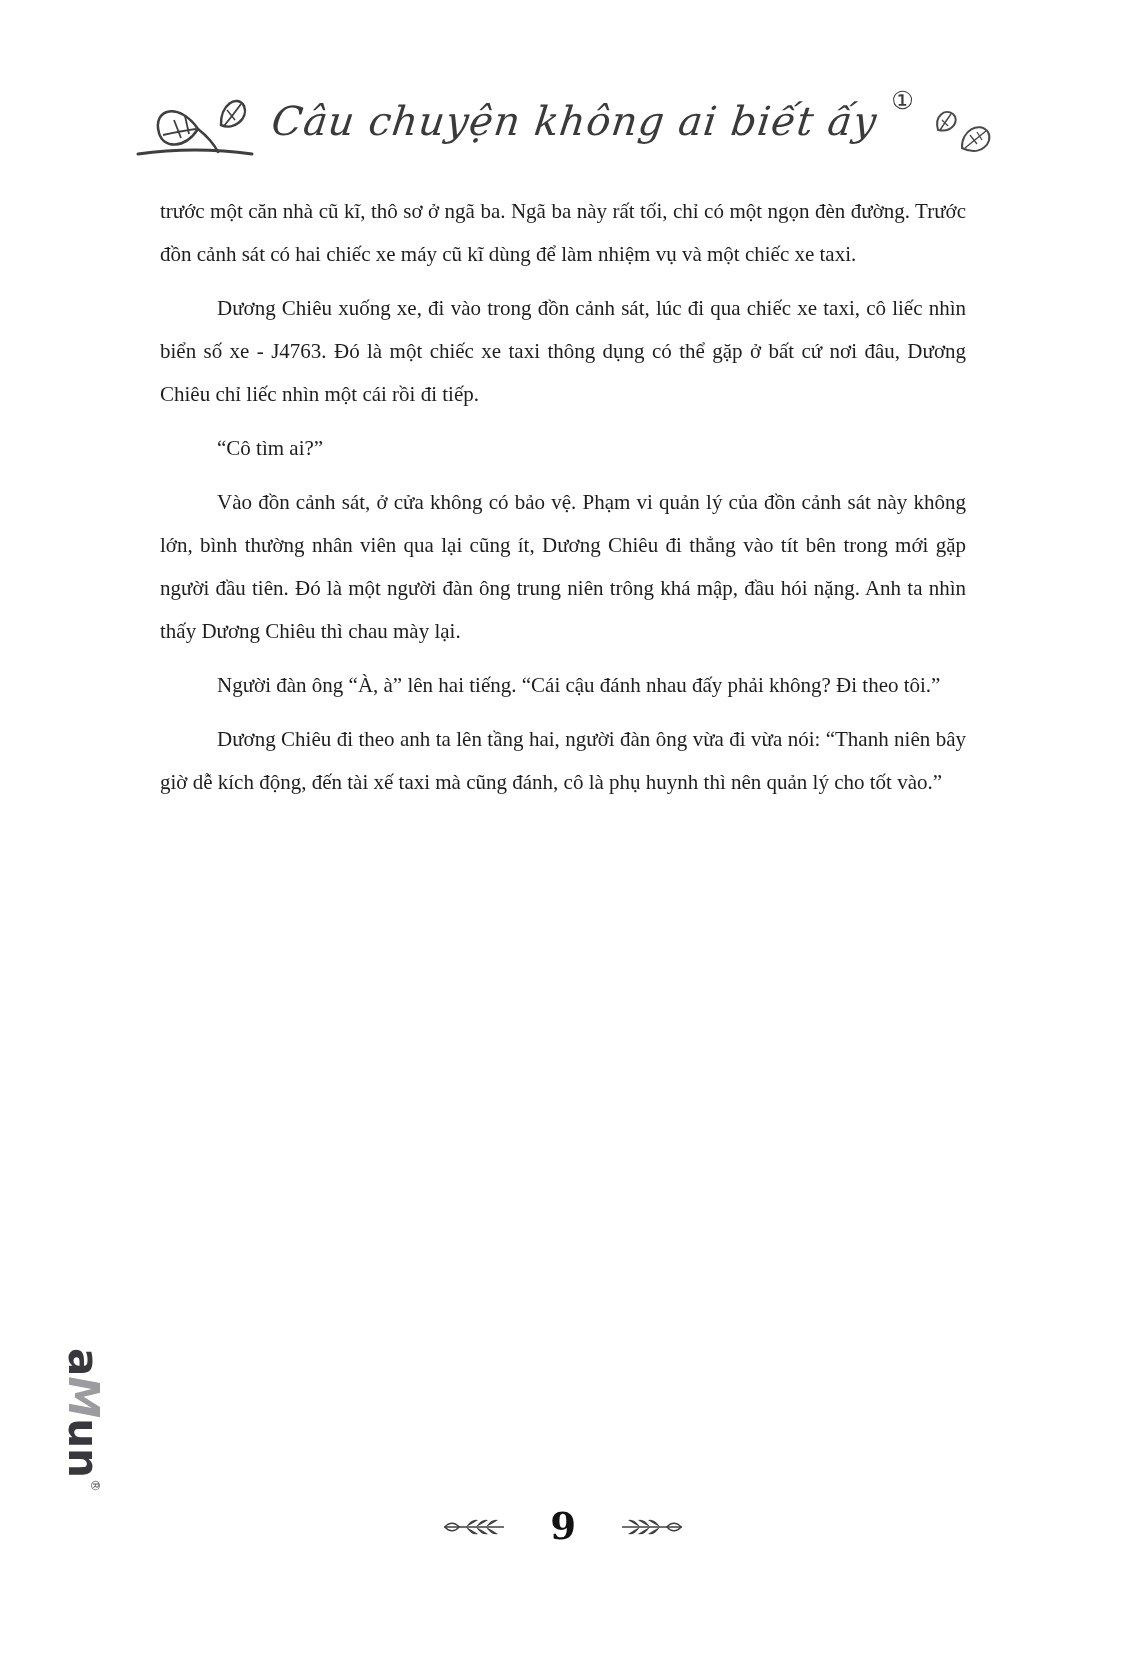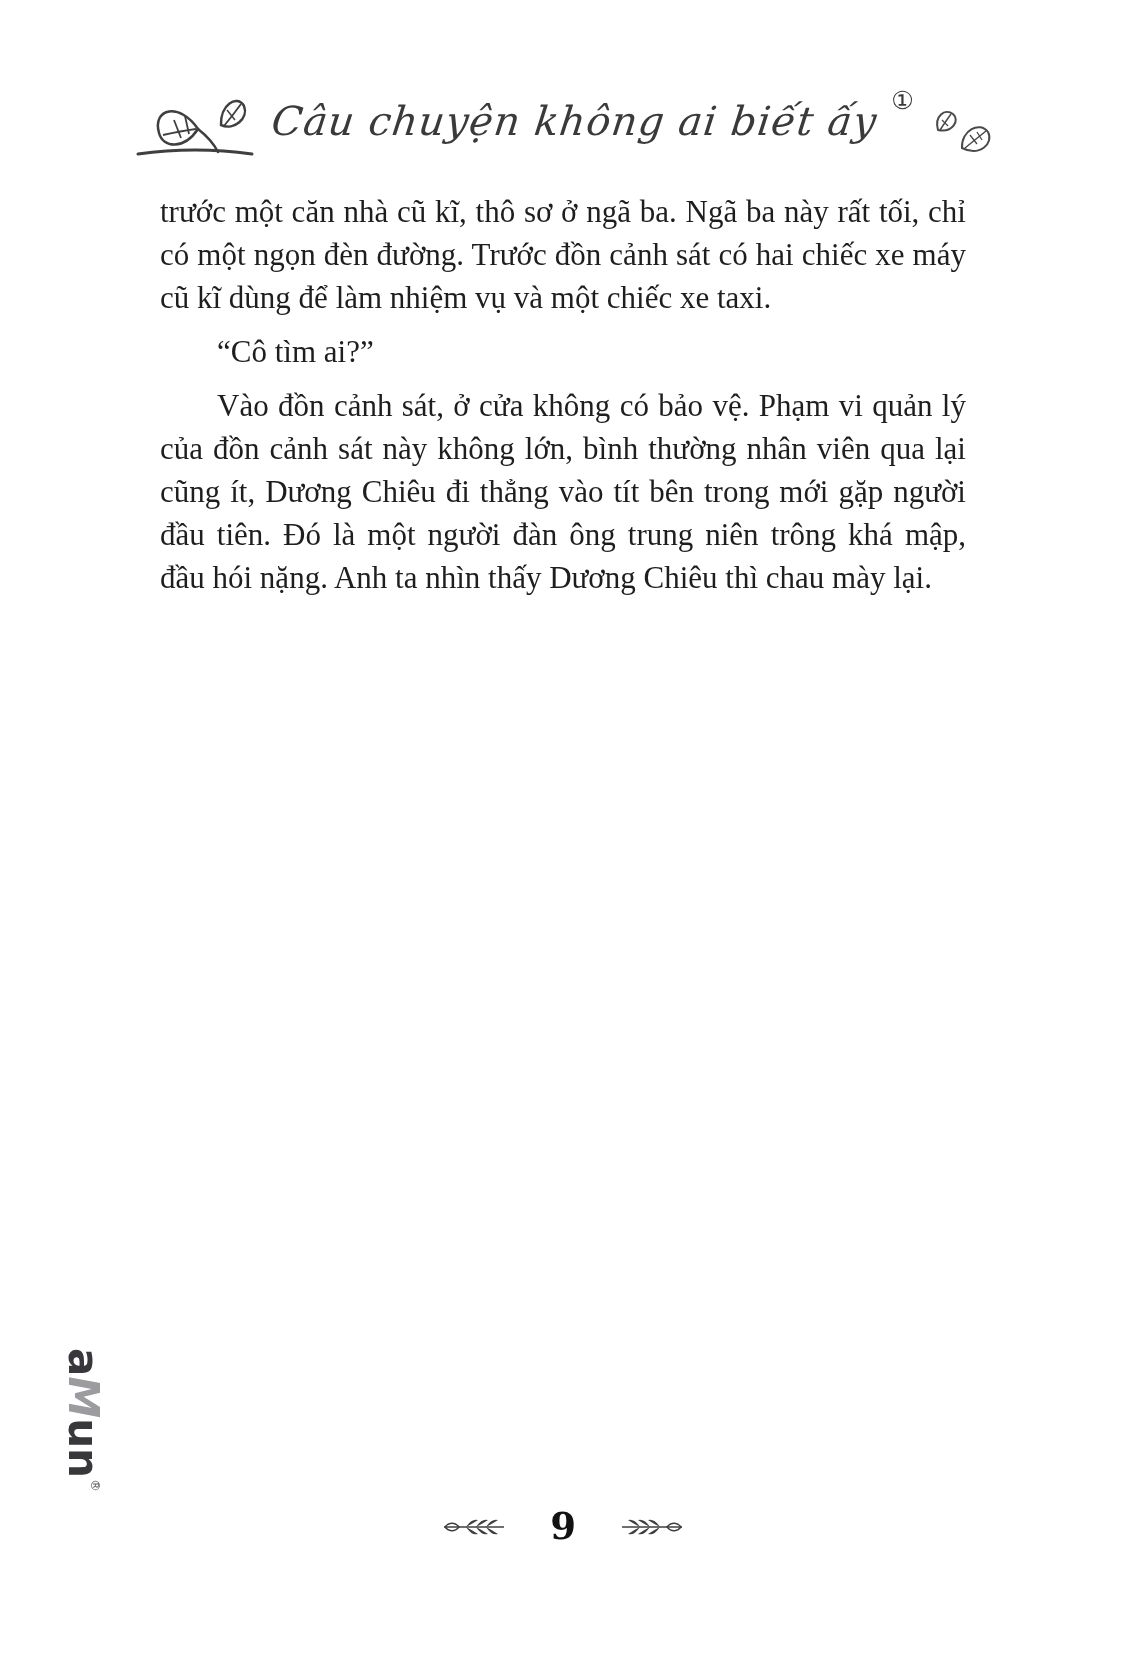--- a/index.html
+++ b/index.html
@@ -52,21 +52,21 @@
 
   
   .body-text {
     position: absolute;
     left: 160px;
     top: 190px;
     width: 806px;
   }
   .para {
     margin: 0 0 11px 0;
-    font-size: 31px;
+    font-size: 21px;
     line-height: 43px;
     color: #1e1e1e;
     text-align: justify;
     text-justify: inter-word;
   }
   .para.indent { text-indent: 57px; }
 
   
   .publisher-logo {
     position: absolute;
@@ -150,22 +150,25 @@
         <path d="M32 40 C 31 22 50 13 58 24 C 64 35 50 49 32 40 Z" stroke="#4a4a4a" stroke-width="2"></path>
         <path d="M35 40 Q 46 31 56 23" stroke="#4a4a4a" stroke-width="1.5"></path>
         <path d="M40 27 L 47 36" stroke="#4a4a4a" stroke-width="1.3"></path>
         <path d="M47 24 L 52 32" stroke="#4a4a4a" stroke-width="1.3"></path>
       </svg>
     </span>
   </header>
 
   <main class="body-text">
     <p class="para">trước một căn nhà cũ kĩ, thô sơ ở ngã ba. Ngã ba này rất tối, chỉ có một ngọn đèn đường. Trước đồn cảnh sát có hai chiếc xe máy cũ kĩ dùng để làm nhiệm vụ và một chiếc xe taxi.</p>
+    <p class="para indent">Dương Chiêu xuống xe, đi vào trong đồn cảnh sát, lúc đi qua chiếc xe taxi, cô liếc nhìn biển số xe - J4763. Đó là một chiếc xe taxi thông dụng có thể gặp ở bất cứ nơi đâu, Dương Chiêu chỉ liếc nhìn một cái rồi đi tiếp.</p>
     <p class="para indent">“Cô tìm ai?”</p>
     <p class="para indent">Vào đồn cảnh sát, ở cửa không có bảo vệ. Phạm vi quản lý của đồn cảnh sát này không lớn, bình thường nhân viên qua lại cũng ít, Dương Chiêu đi thẳng vào tít bên trong mới gặp người đầu tiên. Đó là một người đàn ông trung niên trông khá mập, đầu hói nặng. Anh ta nhìn thấy Dương Chiêu thì chau mày lại.</p>
+    <p class="para indent">Người đàn ông “À, à” lên hai tiếng. “Cái cậu đánh nhau đấy phải không? Đi theo tôi.”</p>
+    <p class="para indent">Dương Chiêu đi theo anh ta lên tầng hai, người đàn ông vừa đi vừa nói: “Thanh niên bây giờ dễ kích động, đến tài xế taxi mà cũng đánh, cô là phụ huynh thì nên quản lý cho tốt vào.”</p>
   </main>
 
   <div class="publisher-logo">
     <span class="logo-text"><span class="logo-a">a</span><span class="logo-m">M</span><span class="logo-un">un</span><span class="logo-reg">®</span></span>
   </div>
 
   <footer class="page-footer">
     <span>
       <svg width="64" height="22" viewBox="0 0 64 22" fill="none">
         <line x1="2" y1="11" x2="62" y2="11" stroke="#3f3f3f" stroke-width="1.6"></line>

